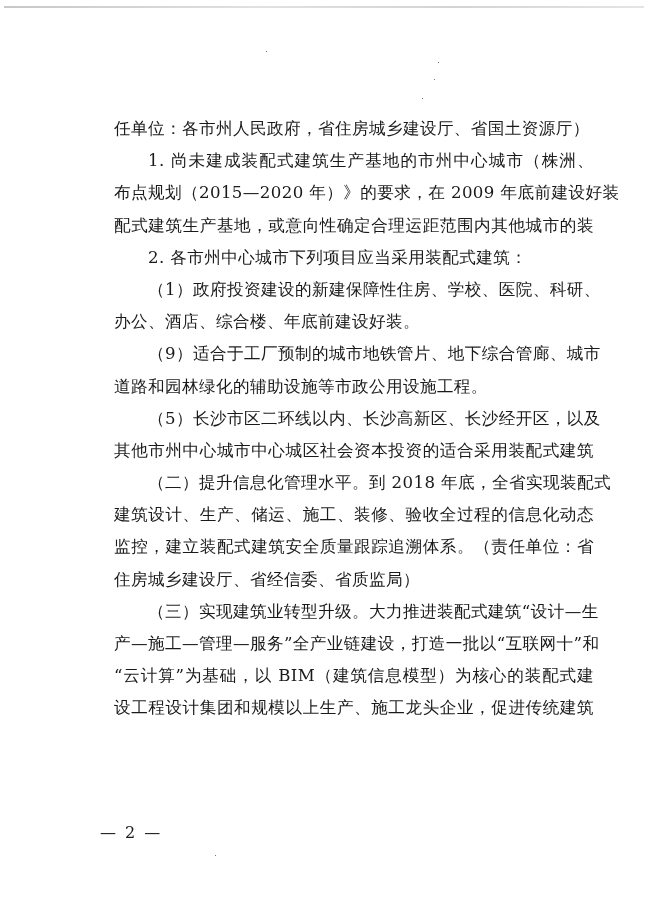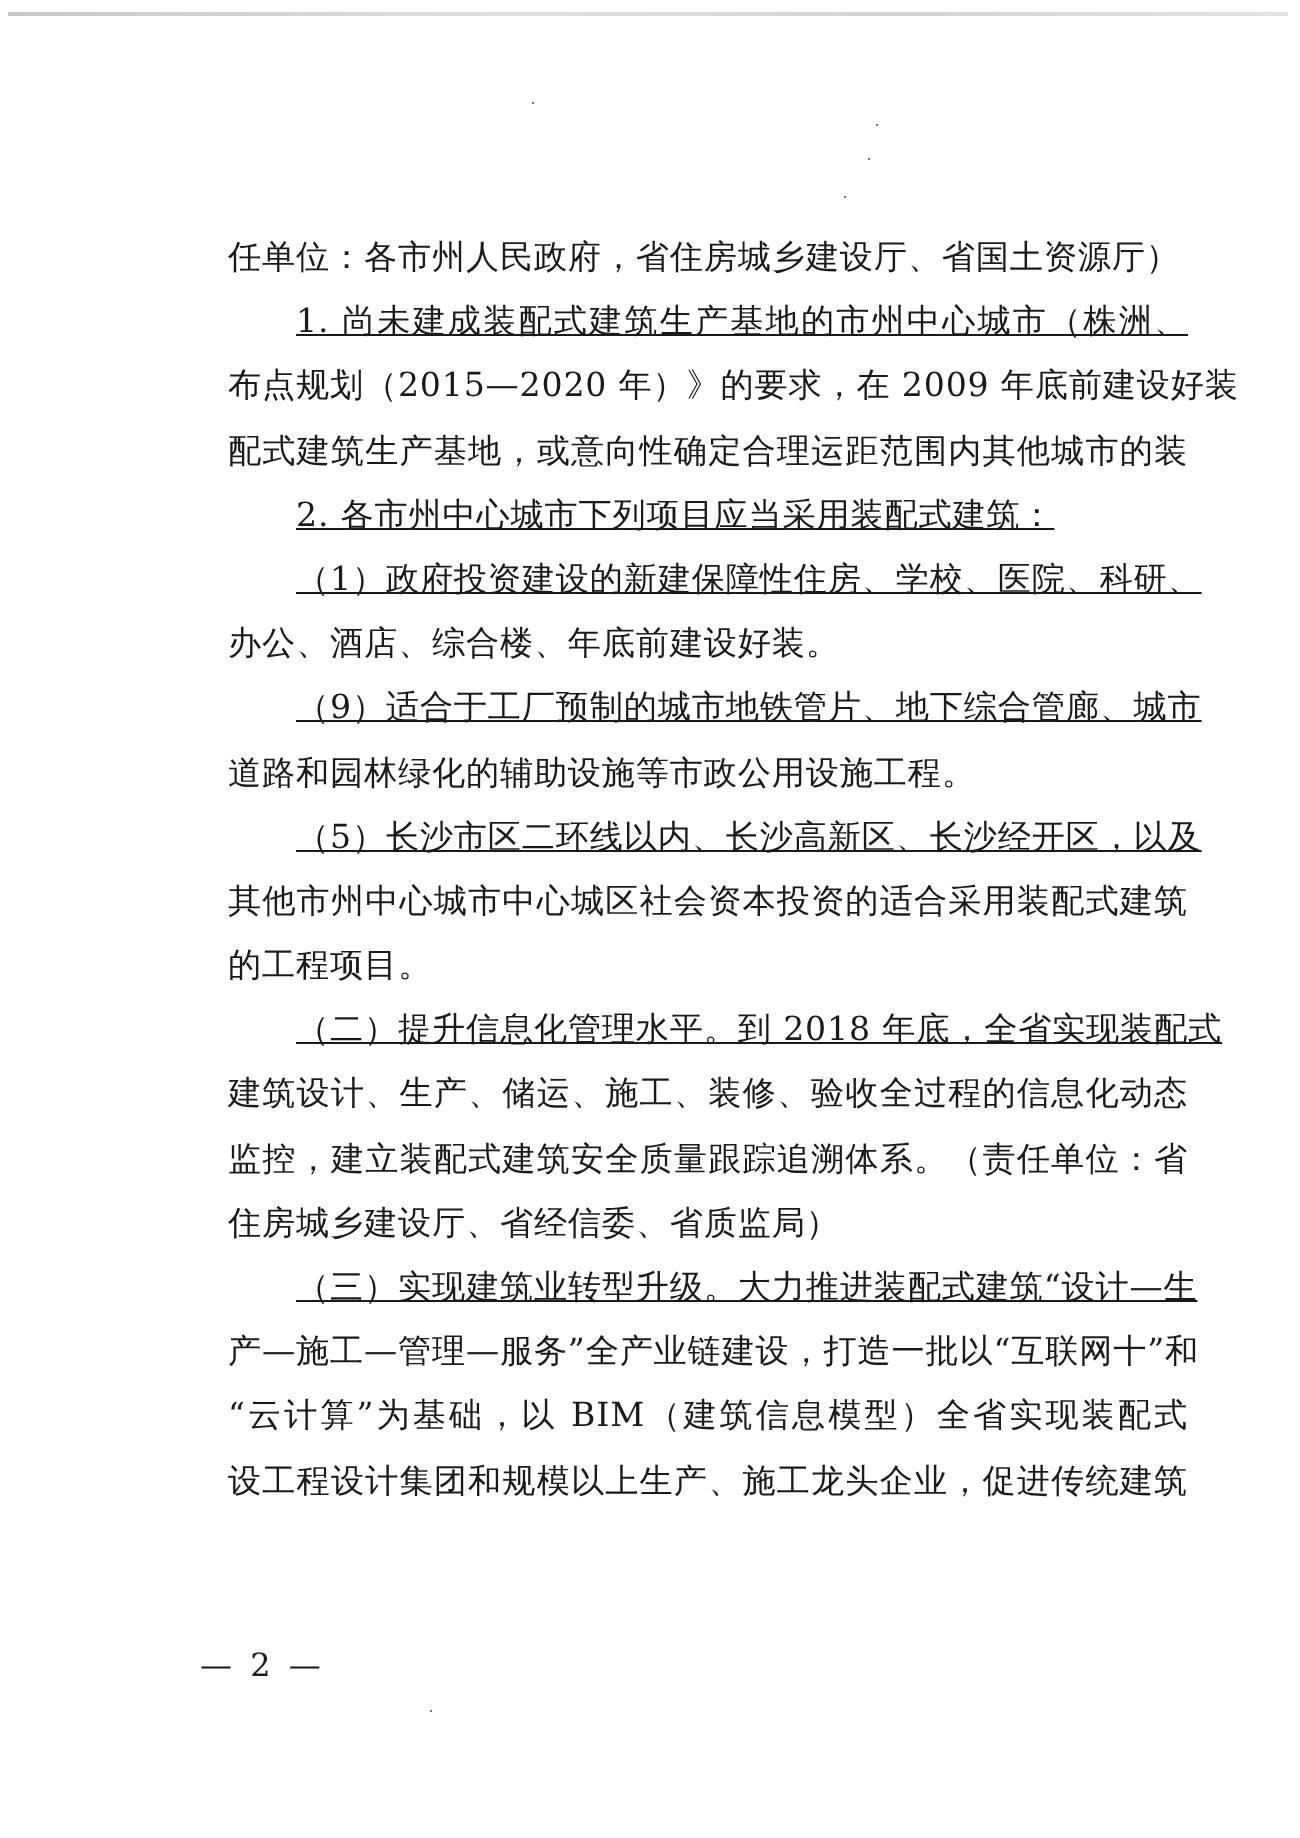--- a/index.html
+++ b/index.html
@@ -37,21 +37,20 @@
     font-size: 16.6px;
     white-space: nowrap;
     letter-spacing: 0.4px;
   }
   .line.justify {
     text-align: justify;
     text-align-last: justify;
   }
   .line.indent {
     padding-left: 34px;
-    text-decoration: underline;
   }
   .page-number {
     position: absolute;
     left: 100px;
     top: 822px;
     font-size: 16px;
     line-height: 22px;
     letter-spacing: 2px;
     white-space: nowrap;
   }
@@ -72,28 +71,27 @@
   <div class="line indent justify">1. 尚未建成装配式建筑生产基地的市州中心城市（株洲、</div>
   <div class="line justify">布点规划（2015—2020 年）》的要求，在 2009 年底前建设好装</div>
   <div class="line justify">配式建筑生产基地，或意向性确定合理运距范围内其他城市的装</div>
   <div class="line indent">2. 各市州中心城市下列项目应当采用装配式建筑：</div>
   <div class="line indent justify">（1）政府投资建设的新建保障性住房、学校、医院、科研、</div>
   <div class="line">办公、酒店、综合楼、年底前建设好装。</div>
   <div class="line indent justify">（9）适合于工厂预制的城市地铁管片、地下综合管廊、城市</div>
   <div class="line">道路和园林绿化的辅助设施等市政公用设施工程。</div>
   <div class="line indent justify">（5）长沙市区二环线以内、长沙高新区、长沙经开区，以及</div>
   <div class="line justify">其他市州中心城市中心城区社会资本投资的适合采用装配式建筑</div>
-  <div class="line">的工程项目。</div>
   <div class="line indent justify">（二）提升信息化管理水平。到 2018 年底，全省实现装配式</div>
   <div class="line justify">建筑设计、生产、储运、施工、装修、验收全过程的信息化动态</div>
   <div class="line justify">监控，建立装配式建筑安全质量跟踪追溯体系。（责任单位：省</div>
   <div class="line">住房城乡建设厅、省经信委、省质监局）</div>
   <div class="line indent justify">（三）实现建筑业转型升级。大力推进装配式建筑“设计—生</div>
   <div class="line justify">产—施工—管理—服务”全产业链建设，打造一批以“互联网十”和</div>
-  <div class="line justify">“云计算”为基础，以 BIM（建筑信息模型）全省实现装配式</div>
+  <div class="line justify">“云计算”为基础，以 BIM（建筑信息模型）为核心的装配式建</div>
   <div class="line justify">设工程设计集团和规模以上生产、施工龙头企业，促进传统建筑</div>
 </div>
 
 <div class="page-number">— 2 —</div>
 
 <div class="speck" style="left:266px;top:51px;"></div>
 <div class="speck" style="left:438px;top:62px;"></div>
 <div class="speck" style="left:434px;top:79px;"></div>
 <div class="speck" style="left:422px;top:98px;"></div>
 <div class="speck" style="left:555px;top:162px;"></div>

